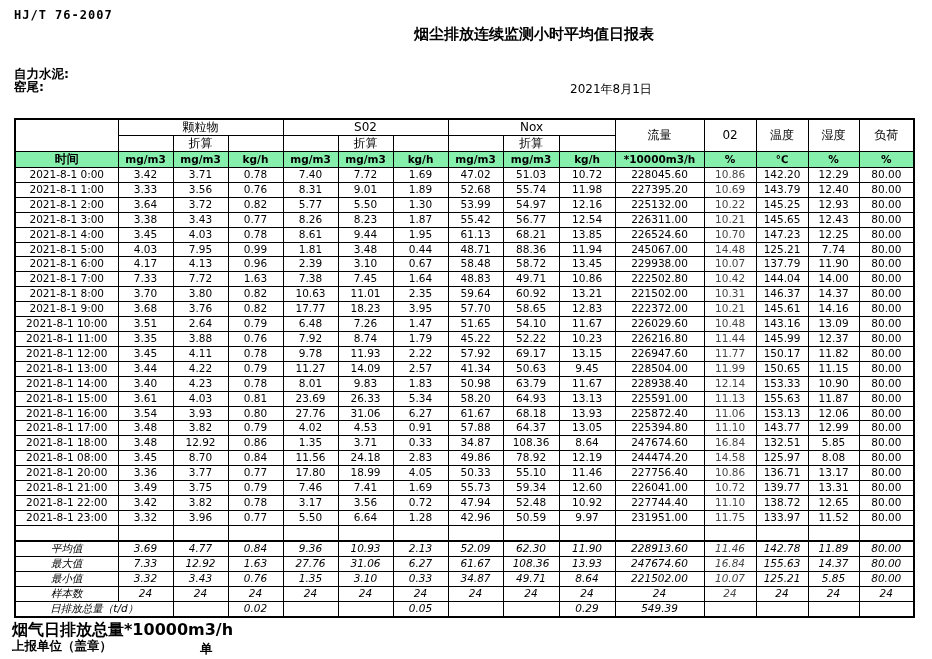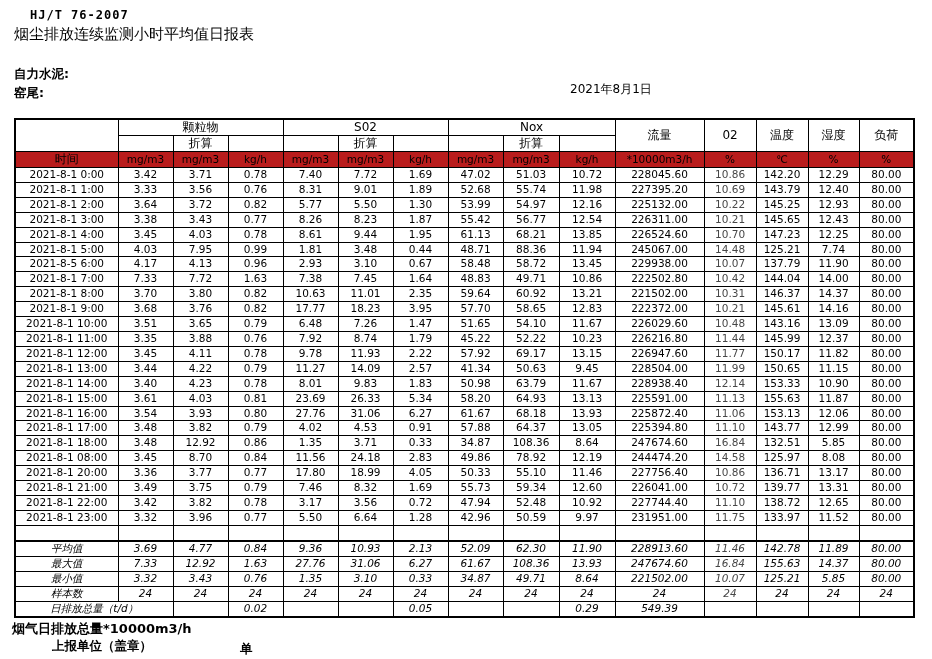--- a/index.html
+++ b/index.html
@@ -1,46 +1,46 @@
 <!DOCTYPE html>
 <html><head>
 <meta charset="utf-8">
 <style>
   html,body{margin:0;padding:0;}
   body{
     width:932px;height:659px;background:#ffffff;position:relative;
     font-family:"DejaVu Sans",sans-serif;color:#000;overflow:hidden;
   }
   .std{position:absolute;left:14px;top:8px;font-size:12px;font-weight:bold;
-       font-family:"DejaVu Sans Mono",monospace;letter-spacing:1px;margin-left:16px;}
-  .title{position:absolute;left:14px;top:25px;width:640px;text-align:left;
-         font-size:15px;font-weight:normal;}
+       font-family:"DejaVu Sans Mono",monospace;letter-spacing:1px;}
+  .title{position:absolute;left:14px;top:25px;width:640px;text-align:right;
+         font-size:15px;font-weight:bold;}
   .company{position:absolute;left:14px;top:66px;font-size:12.5px;font-weight:bold;text-align:center;}
-  .loc{position:absolute;left:14px;top:85px;font-size:12.5px;font-weight:bold;}
+  .loc{position:absolute;left:14px;top:79px;font-size:12.5px;font-weight:bold;}
   .date{position:absolute;left:570px;top:81px;font-size:12px;font-weight:normal;text-align:right;}
   table.main{
     position:absolute;left:14px;border-collapse:collapse;table-layout:fixed;
     width:899px;border:2px solid #000;
   }
   #tbl-hours{top:118px;}
   #tbl-summary{top:540px;font-style:italic;}
   table.main th,table.main td{
     border:1px solid #000;padding:0;margin:0;text-align:center;
     font-weight:normal;overflow:hidden;white-space:nowrap;
   }
   thead th{font-size:12px;height:15px;line-height:15px;}
-  thead tr.units th{background:#b91c1c;font-size:10.5px;height:15px;}
+  thead tr.units th{background:#86efac;font-size:10.5px;height:15px;font-weight:bold;}
   thead tr.units th.time-h{font-size:12px;}
   table.main td{font-size:10.5px;height:13.9px;line-height:13.9px;}
   td.time-cell{font-size:10.5px;}
   td.o2{color:#474747;}
   td.sum-label{font-size:12px;}
   td.total-label{font-size:12px;text-align:left;padding-left:2px;}
-  .foot1{position:absolute;left:12px;top:620px;font-size:13px;font-weight:bold;}
-  .foot2{position:absolute;left:12px;top:638px;font-size:12.5px;font-weight:bold;margin-left:40px;}
+  .foot1{position:absolute;left:12px;top:620px;font-size:16px;font-weight:bold;}
+  .foot2{position:absolute;left:12px;top:638px;font-size:12.5px;font-weight:bold;}
   .foot2 .unit{position:absolute;left:188px;top:3px;}
 </style>
 </head>
 <body>
 
 <div class="std">HJ/T  76-2007</div>
 <div class="title">烟尘排放连续监测小时平均值日报表</div>
 <div class="company">自力水泥:</div>
 <div class="loc">窑尾:</div>
 <div class="date">2021年8月1日</div>
@@ -201,25 +201,25 @@
         <td>48.71</td>
         <td>88.36</td>
         <td>11.94</td>
         <td>245067.00</td>
         <td class="o2">14.48</td>
         <td>125.21</td>
         <td>7.74</td>
         <td>80.00</td>
       </tr>
       <tr>
-        <td class="time-cell">2021-8-5 6:00</td>
+        <td class="time-cell">2021-8-1 6:00</td>
         <td>4.17</td>
         <td>4.13</td>
         <td>0.96</td>
-        <td>2.93</td>
+        <td>2.39</td>
         <td>3.10</td>
         <td>0.67</td>
         <td>58.48</td>
         <td>58.72</td>
         <td>13.45</td>
         <td>229938.00</td>
         <td class="o2">10.07</td>
         <td>137.79</td>
         <td>11.90</td>
         <td>80.00</td>
@@ -271,21 +271,21 @@
         <td>12.83</td>
         <td>222372.00</td>
         <td class="o2">10.21</td>
         <td>145.61</td>
         <td>14.16</td>
         <td>80.00</td>
       </tr>
       <tr>
         <td class="time-cell">2021-8-1 10:00</td>
         <td>3.51</td>
-        <td>3.65</td>
+        <td>2.64</td>
         <td>0.79</td>
         <td>6.48</td>
         <td>7.26</td>
         <td>1.47</td>
         <td>51.65</td>
         <td>54.10</td>
         <td>11.67</td>
         <td>226029.60</td>
         <td class="o2">10.48</td>
         <td>143.16</td>
@@ -461,21 +461,21 @@
         <td>136.71</td>
         <td>13.17</td>
         <td>80.00</td>
       </tr>
       <tr>
         <td class="time-cell">2021-8-1 21:00</td>
         <td>3.49</td>
         <td>3.75</td>
         <td>0.79</td>
         <td>7.46</td>
-        <td>8.32</td>
+        <td>7.41</td>
         <td>1.69</td>
         <td>55.73</td>
         <td>59.34</td>
         <td>12.60</td>
         <td>226041.00</td>
         <td class="o2">10.72</td>
         <td>139.77</td>
         <td>13.31</td>
         <td>80.00</td>
       </tr>

